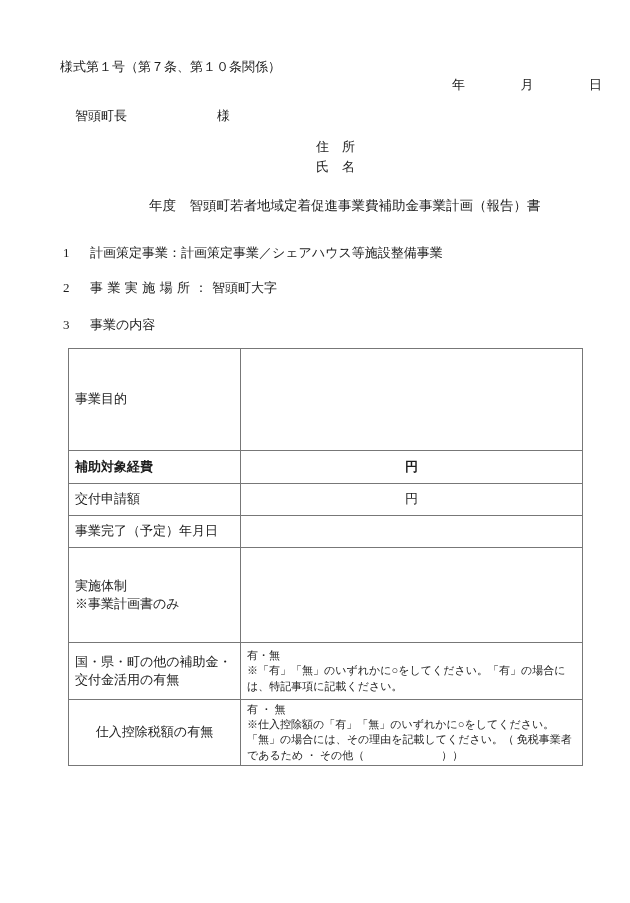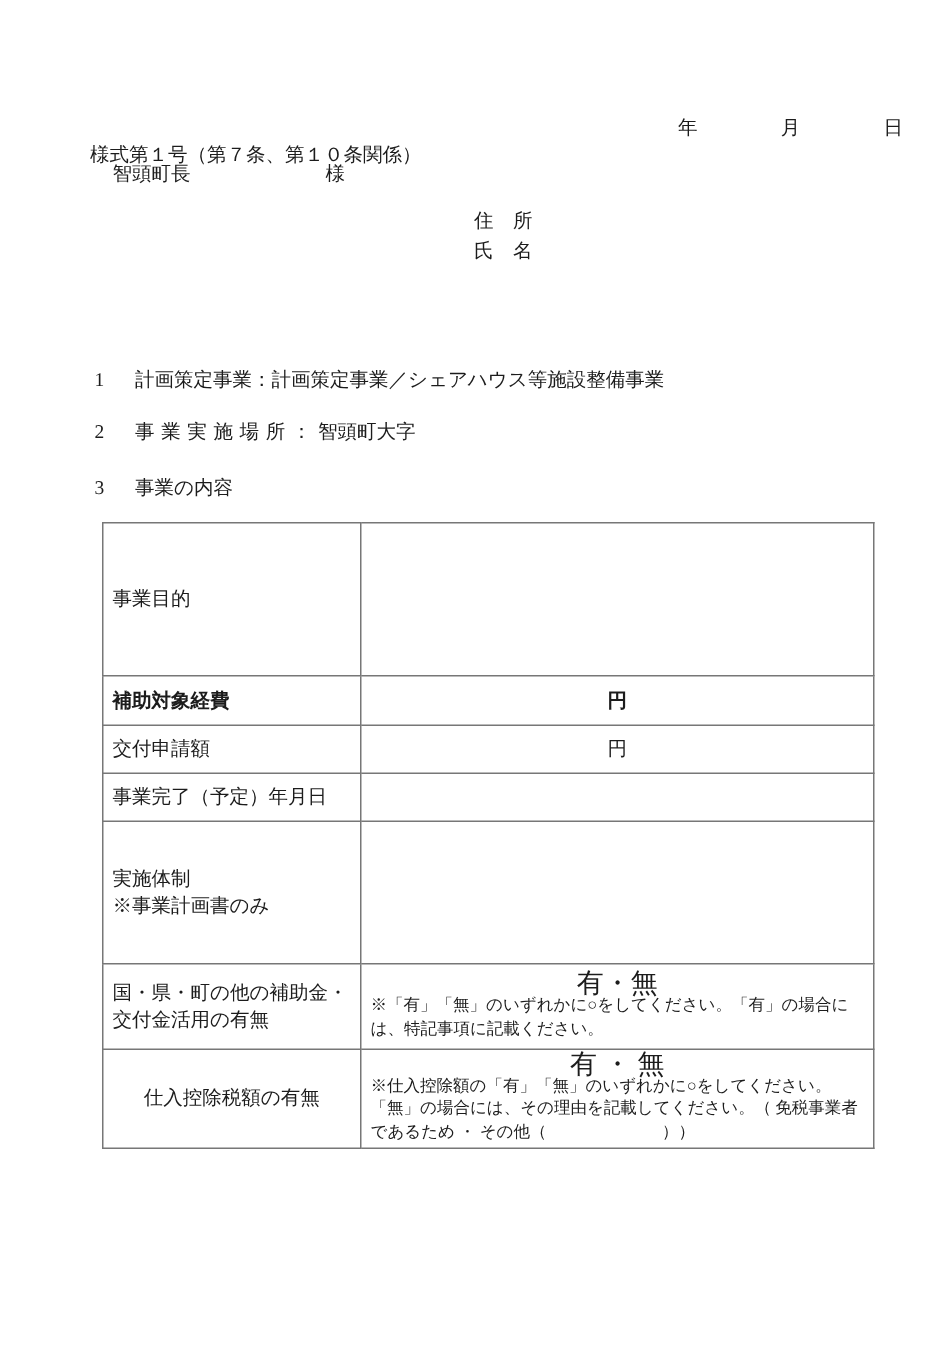--- a/index.html
+++ b/index.html
@@ -10,21 +10,21 @@
     background:#ffffff;
     font-family:"Liberation Serif","DejaVu Serif",serif;
     color:#1c1c1c;
     font-size:13px;
     line-height:1.4;
     overflow:hidden;
   }
   .abs{position:absolute;white-space:nowrap;}
 
   
-  .form-note{left:60px;top:58px;margin-top:36px;}
+  .form-note{left:60px;top:58px;}
   .date-line{left:452px;top:76px;width:150px;display:flex;justify-content:space-between;}
   .addressee{left:75px;top:107px;}
   .honorific{left:217px;top:107px;}
   .addr-block{left:316px;top:137px;line-height:20px;}
   .addr-block div{white-space:pre;}
   .doc-title{left:149px;top:197px;font-size:13.5px;}
 
   
   .item{position:absolute;left:63px;white-space:nowrap;}
   .item .num{display:inline-block;width:27px;}
@@ -47,21 +47,21 @@
     vertical-align:middle;
     overflow:hidden;
   }
   .col-label{width:172px;}
   .col-value{width:342px;}
   .lbl{white-space:pre-line;line-height:1.42;}
   .lbl-center{text-align:center;}
   .val-center{text-align:center;}
   .r0{height:102px;} .r1{height:32px;} .r2{height:33px;font-weight:bold;} .r3{height:32px;}
   .r4{height:34px;} .r5{height:32px;} .r6{height:95px;} .r7{height:57px;} .r8{height:58px;}
-  .choice{text-align:center;font-size:18px;line-height:15px;}
+  .choice{text-align:left;font-size:11px;line-height:15px;}
   .note{font-size:11px;line-height:15.3px;text-align:left;white-space:normal;}
   .val-note-cell{vertical-align:top;padding:2px 5px;}
 </style>
 </head>
 <body>
 
 <div class="page">
 
   <div class="abs form-note">様式第１号（第７条、第１０条関係）</div>
 
@@ -72,20 +72,21 @@
   </div>
 
   <div class="abs addressee">智頭町長</div>
   <div class="abs honorific">様</div>
 
   <div class="abs addr-block">
     <div>住　所</div>
     <div>氏　名</div>
   </div>
 
+  <div class="abs doc-title">年度　智頭町若者地域定着促進事業費補助金事業計画（報告）書</div>
 
   <div class="item item-1">
     <span class="num">1</span><span>計画策定事業</span><span>：</span><span>計画策定事業／シェアハウス等施設整備事業</span>
   </div>
 
   <div class="item item-2">
     <span class="num">2</span><span class="ls">事業実施場所</span><span class="ls">：</span><span>智頭町大字</span>
   </div>
 
   <div class="item item-3">

